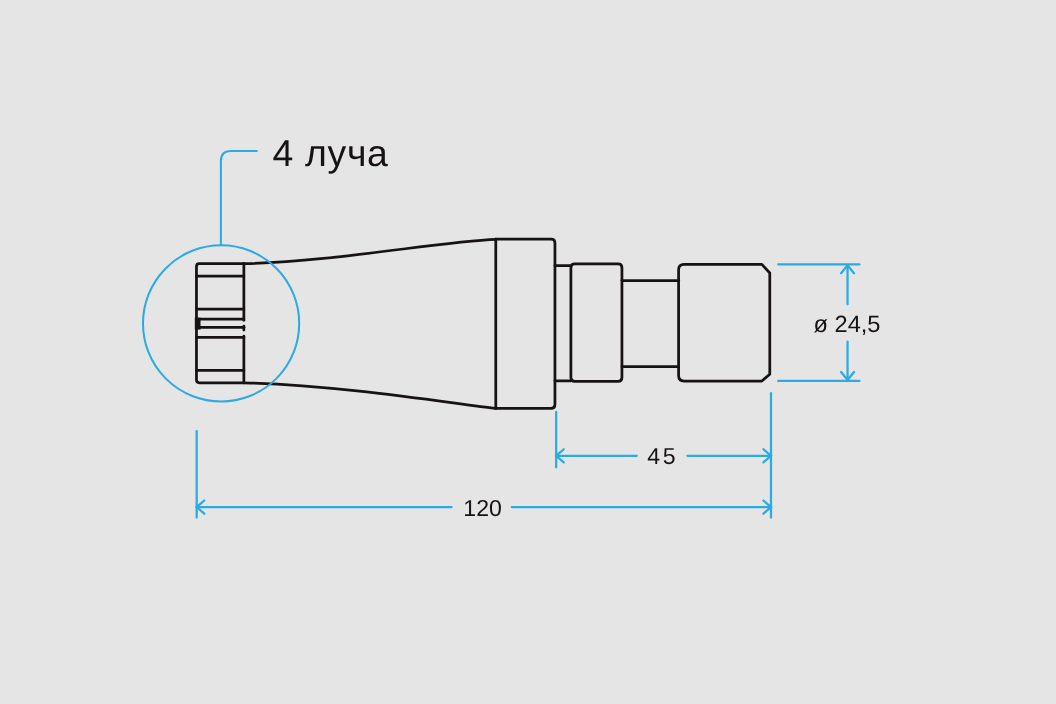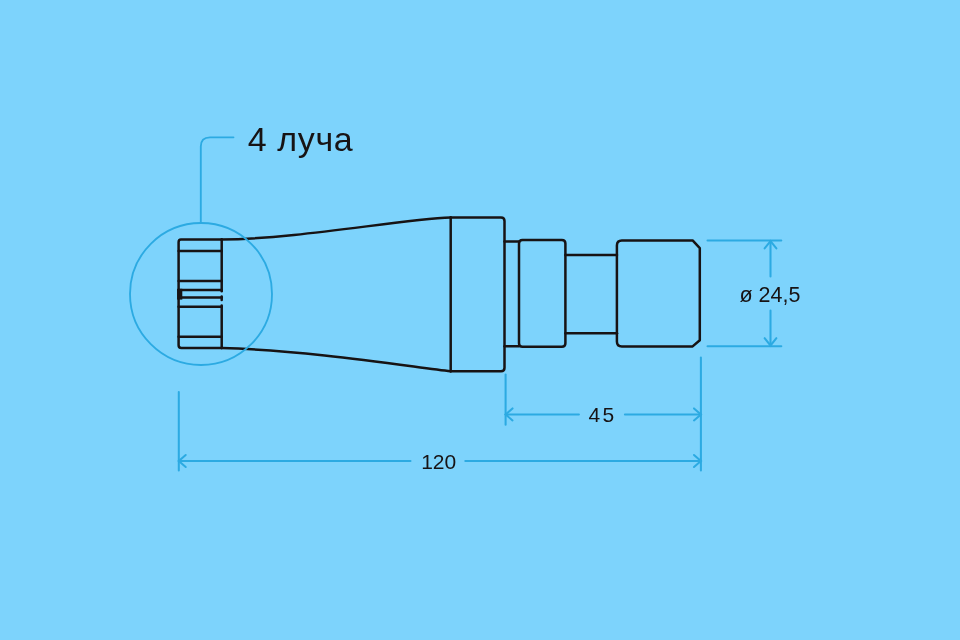--- a/index.html
+++ b/index.html
@@ -1,16 +1,16 @@
 <!DOCTYPE html>
 <html><head>
 <meta charset="utf-8">
 <style>
   html,body{margin:0;padding:0;background:#ffffff;}
-  .wrap{width:960px;height:640px;position:relative;background:#7dd3fc;overflow:hidden;}
+  .wrap{width:960px;height:640px;position:relative;background:#e5e5e5;overflow:hidden;}
   svg{position:absolute;top:0;left:0;}
   text{font-family:"Liberation Sans",sans-serif;fill:#171314;}
 </style>
 </head>
 <body>
 <div class="wrap">
 <svg width="960" height="640" viewBox="0 0 960 640">
   <g fill="none" stroke="#171314" stroke-width="2.5" stroke-linecap="round" stroke-linejoin="round">
 
     <path d="M221.7,239.6 H181 Q178.6,239.6 178.6,242.3 V345.3 Q178.6,348 181.3,348 H221.7"></path>

